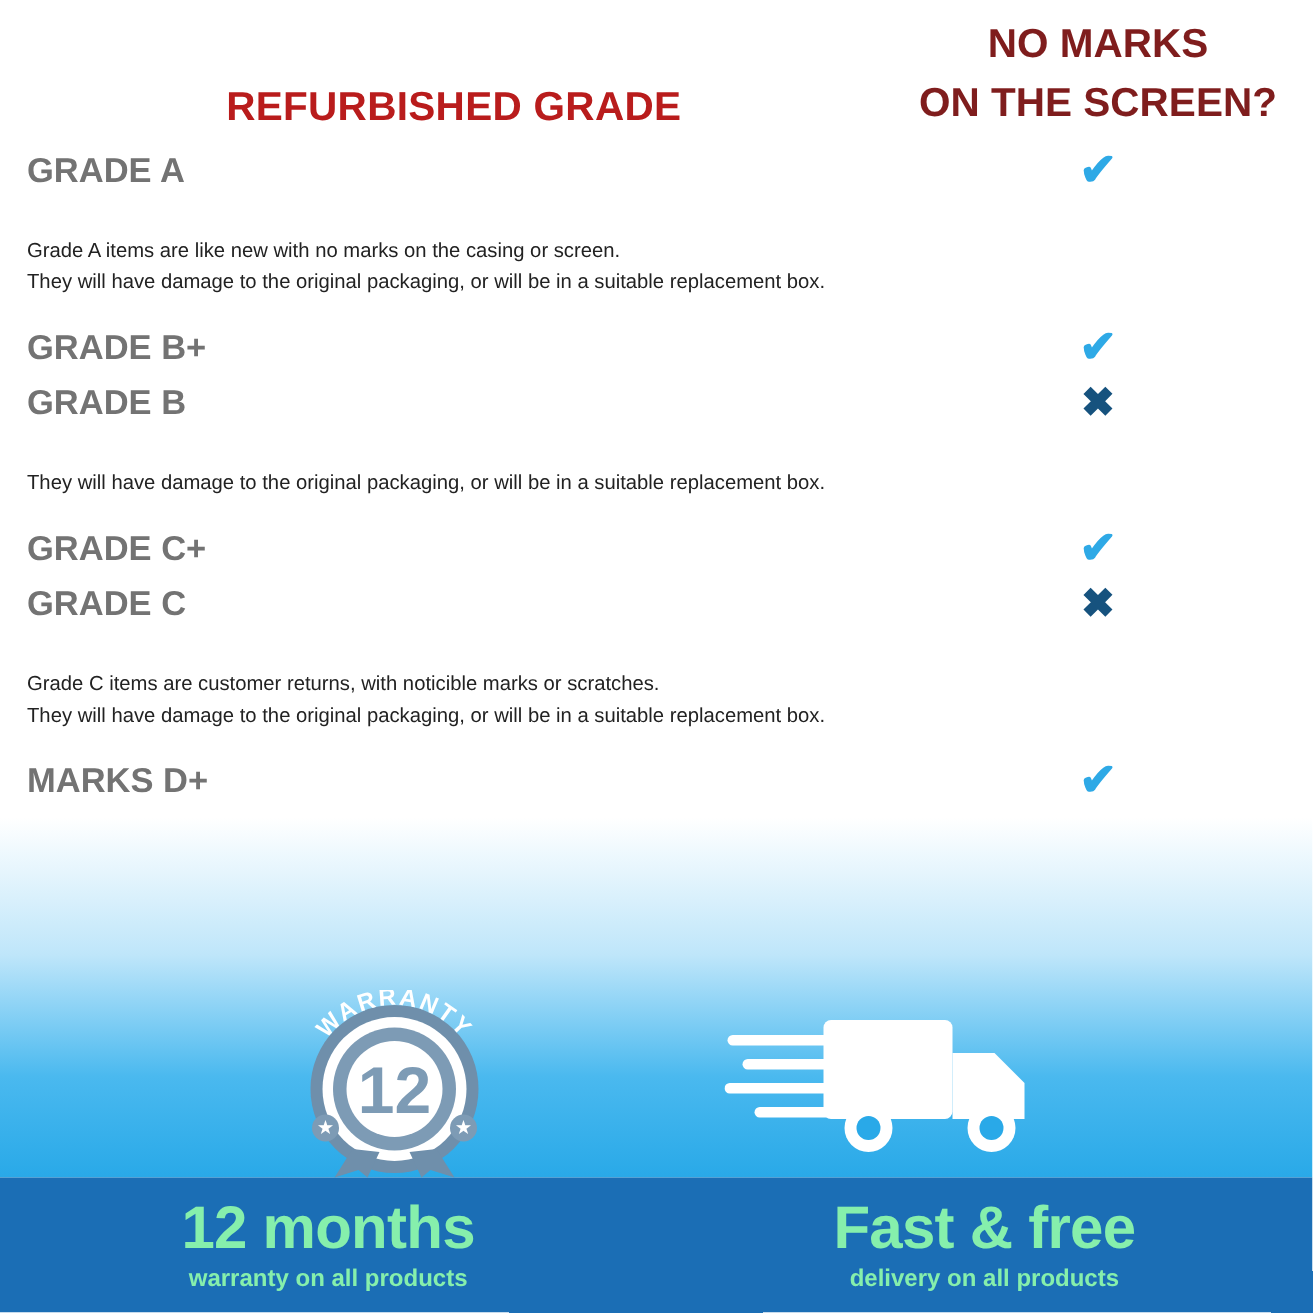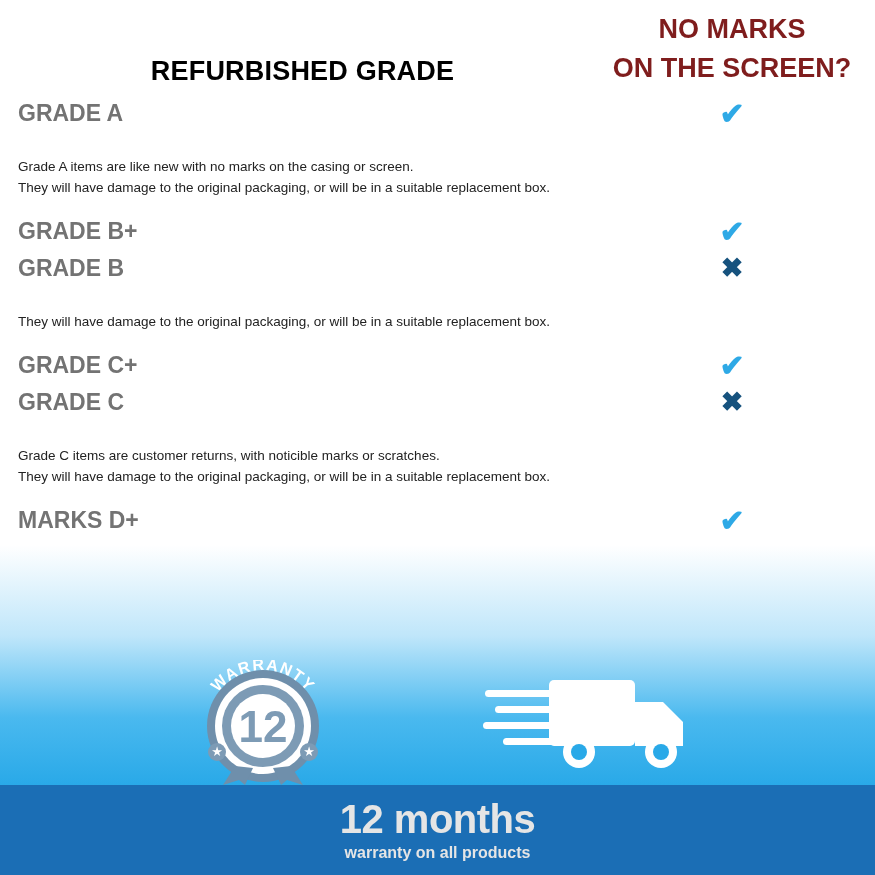--- a/index.html
+++ b/index.html
@@ -16,21 +16,21 @@
     position:relative;
     height:95px;
   }
   .hdr-grade {
     position:absolute;
     left:0; right:0;
     top:56px;
     text-align:center;
     font-size:27px;
     font-weight:bold;
-    color:#000000;
+    color:#b91c1c;
     letter-spacing:.2px;
     padding-right:270px;
   }
   .hdr-marks {
     position:absolute;
     right:18px;
     top:10px;
     width:250px;
     text-align:center;
     font-size:27px;
@@ -107,21 +107,21 @@
     height:90px;
     background:#1b6eb5;
     display:flex;
   }
   .bottom-cell {
     flex:1;
     display:flex;
     flex-direction:column;
     justify-content:center;
     align-items:center;
-    color:#e5e5e5;
+    color:#86efac;
   }
   .bottom-title {
     font-size:40px;
     font-weight:bold;
     line-height:1.05;
     letter-spacing:-.5px;
   }
   .bottom-sub {
     font-size:16px;
     font-weight:bold;
@@ -248,15 +248,19 @@
       </svg>
     </div>
 
   </div>
 
   <div class="bottom">
     <div class="bottom-cell">
       <div class="bottom-title">12 months</div>
       <div class="bottom-sub">warranty on all products</div>
     </div>
+    <div class="bottom-cell">
+      <div class="bottom-title">Fast &amp; free</div>
+      <div class="bottom-sub">delivery on all products</div>
+    </div>
   </div>
 
 </div>
 
 </body></html>

